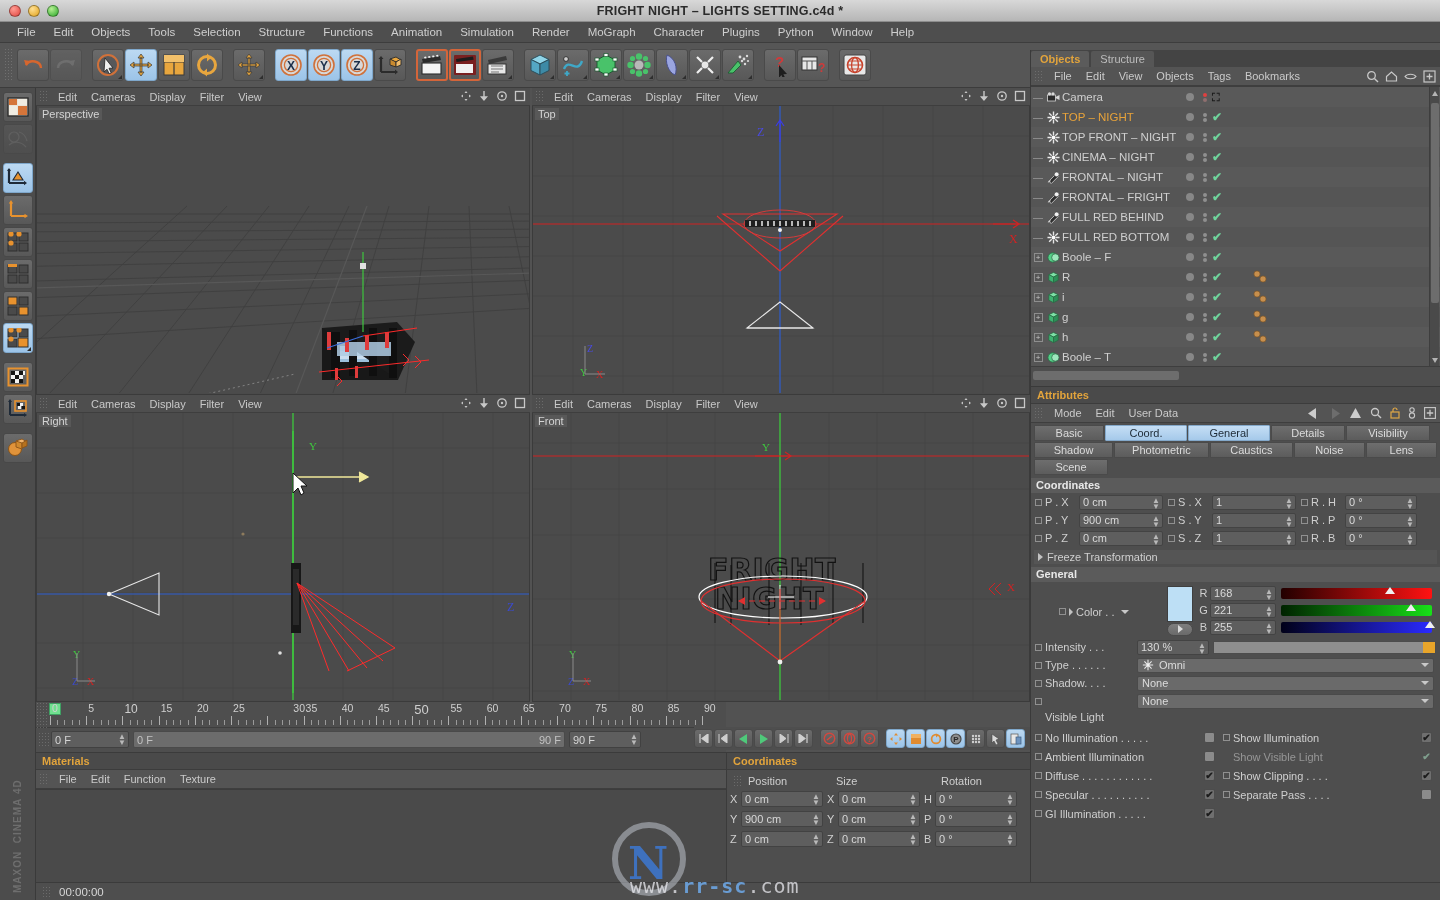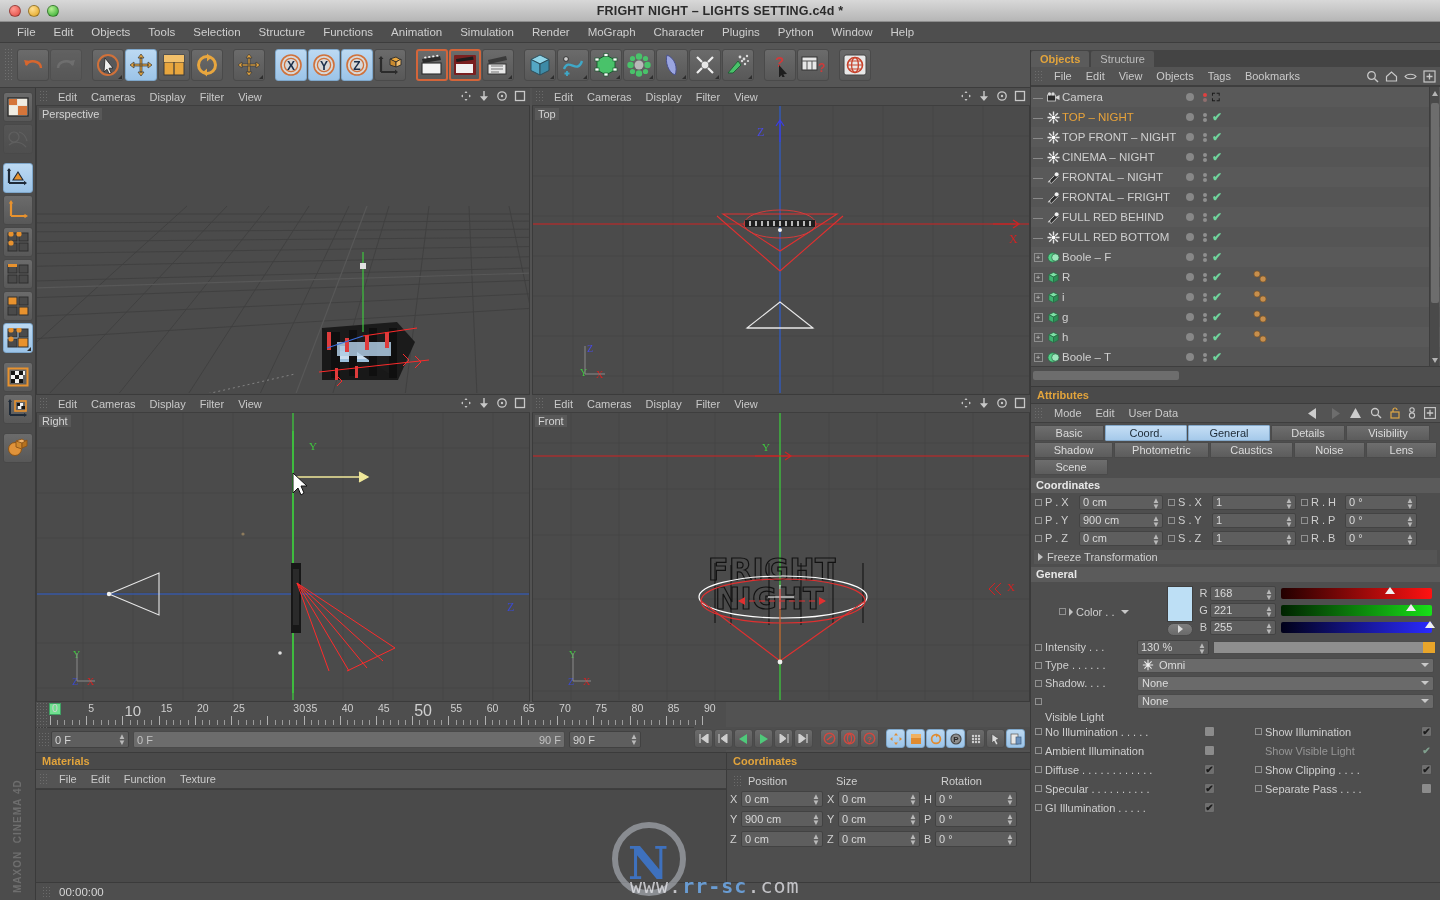--- a/index.html
+++ b/index.html
@@ -932,21 +932,21 @@
           <div style="position: absolute; left: 21.2444px; top: 18px; width: 1px; height: 5px; background: rgb(154, 154, 154);"></div>
           <div style="position: absolute; left: 28.4889px; top: 18px; width: 1px; height: 5px; background: rgb(154, 154, 154);"></div>
           <div style="position: absolute; left: 35.7333px; top: 18px; width: 1px; height: 5px; background: rgb(154, 154, 154);"></div>
           <div style="position: absolute; left: 42.9778px; top: 18px; width: 1px; height: 5px; background: rgb(154, 154, 154);"></div>
           <div style="position: absolute; left: 52.2222px; top: 0px; font-size: 10.5px; color: rgb(207, 207, 207);">5</div>
           <div style="position: absolute; left: 50.2222px; top: 14px; width: 1px; height: 9px; background: rgb(176, 176, 176);"></div>
           <div style="position: absolute; left: 57.4667px; top: 18px; width: 1px; height: 5px; background: rgb(154, 154, 154);"></div>
           <div style="position: absolute; left: 64.7111px; top: 18px; width: 1px; height: 5px; background: rgb(154, 154, 154);"></div>
           <div style="position: absolute; left: 71.9556px; top: 18px; width: 1px; height: 5px; background: rgb(154, 154, 154);"></div>
           <div style="position: absolute; left: 79.2px; top: 18px; width: 1px; height: 5px; background: rgb(154, 154, 154);"></div>
-          <div style="position: absolute; left: 88.4444px; top: 0px; font-size: 15px; color: rgb(207, 207, 207);">10</div>
+          <div style="position: absolute; left: 88.4444px; top: 0px; font-size: 12px; color: rgb(207, 207, 207);">10</div>
           <div style="position: absolute; left: 86.4444px; top: 14px; width: 1px; height: 9px; background: rgb(176, 176, 176);"></div>
           <div style="position: absolute; left: 93.6889px; top: 18px; width: 1px; height: 5px; background: rgb(154, 154, 154);"></div>
           <div style="position: absolute; left: 100.933px; top: 18px; width: 1px; height: 5px; background: rgb(154, 154, 154);"></div>
           <div style="position: absolute; left: 108.178px; top: 18px; width: 1px; height: 5px; background: rgb(154, 154, 154);"></div>
           <div style="position: absolute; left: 115.422px; top: 18px; width: 1px; height: 5px; background: rgb(154, 154, 154);"></div>
           <div style="position: absolute; left: 124.667px; top: 0px; font-size: 10.5px; color: rgb(207, 207, 207);">15</div>
           <div style="position: absolute; left: 122.667px; top: 14px; width: 1px; height: 9px; background: rgb(176, 176, 176);"></div>
           <div style="position: absolute; left: 129.911px; top: 18px; width: 1px; height: 5px; background: rgb(154, 154, 154);"></div>
           <div style="position: absolute; left: 137.156px; top: 18px; width: 1px; height: 5px; background: rgb(154, 154, 154);"></div>
           <div style="position: absolute; left: 144.4px; top: 18px; width: 1px; height: 5px; background: rgb(154, 154, 154);"></div>
@@ -980,21 +980,21 @@
           <div style="position: absolute; left: 311.022px; top: 18px; width: 1px; height: 5px; background: rgb(154, 154, 154);"></div>
           <div style="position: absolute; left: 318.267px; top: 18px; width: 1px; height: 5px; background: rgb(154, 154, 154);"></div>
           <div style="position: absolute; left: 325.511px; top: 18px; width: 1px; height: 5px; background: rgb(154, 154, 154);"></div>
           <div style="position: absolute; left: 332.756px; top: 18px; width: 1px; height: 5px; background: rgb(154, 154, 154);"></div>
           <div style="position: absolute; left: 342px; top: 0px; font-size: 10.5px; color: rgb(207, 207, 207);">45</div>
           <div style="position: absolute; left: 340px; top: 14px; width: 1px; height: 9px; background: rgb(176, 176, 176);"></div>
           <div style="position: absolute; left: 347.244px; top: 18px; width: 1px; height: 5px; background: rgb(154, 154, 154);"></div>
           <div style="position: absolute; left: 354.489px; top: 18px; width: 1px; height: 5px; background: rgb(154, 154, 154);"></div>
           <div style="position: absolute; left: 361.733px; top: 18px; width: 1px; height: 5px; background: rgb(154, 154, 154);"></div>
           <div style="position: absolute; left: 368.978px; top: 18px; width: 1px; height: 5px; background: rgb(154, 154, 154);"></div>
-          <div style="position: absolute; left: 378.222px; top: 0px; font-size: 16px; color: rgb(207, 207, 207);">50</div>
+          <div style="position: absolute; left: 378.222px; top: 0px; font-size: 13px; color: rgb(207, 207, 207);">50</div>
           <div style="position: absolute; left: 376.222px; top: 14px; width: 1px; height: 9px; background: rgb(176, 176, 176);"></div>
           <div style="position: absolute; left: 383.467px; top: 18px; width: 1px; height: 5px; background: rgb(154, 154, 154);"></div>
           <div style="position: absolute; left: 390.711px; top: 18px; width: 1px; height: 5px; background: rgb(154, 154, 154);"></div>
           <div style="position: absolute; left: 397.956px; top: 18px; width: 1px; height: 5px; background: rgb(154, 154, 154);"></div>
           <div style="position: absolute; left: 405.2px; top: 18px; width: 1px; height: 5px; background: rgb(154, 154, 154);"></div>
           <div style="position: absolute; left: 414.444px; top: 0px; font-size: 10.5px; color: rgb(207, 207, 207);">55</div>
           <div style="position: absolute; left: 412.444px; top: 14px; width: 1px; height: 9px; background: rgb(176, 176, 176);"></div>
           <div style="position: absolute; left: 419.689px; top: 18px; width: 1px; height: 5px; background: rgb(154, 154, 154);"></div>
           <div style="position: absolute; left: 426.933px; top: 18px; width: 1px; height: 5px; background: rgb(154, 154, 154);"></div>
           <div style="position: absolute; left: 434.178px; top: 18px; width: 1px; height: 5px; background: rgb(154, 154, 154);"></div>
@@ -1801,21 +1801,21 @@
 
     <div class="arow">
       <span class="sq"></span>
       <span class="alabel" style="width:92px;margin-top:32px;">Visible Light</span>
       <div class="ddn" style="flex:1;margin-right:6px;">
         <span>None</span>
         <span class="caret"></span>
       </div>
     </div>
 
-    <div style="display:flex;padding-left:4px;margin-top:12px;gap:32px;">
+    <div style="display:flex;padding-left:4px;margin-top:18px;">
       <div id="checks-left" style="width:188px;">
           <div style="display: flex; align-items: center; height: 19px;">
             <span class="sq"></span>
             <span class="alabel" style="">No Illumination . . . . .</span>
             <span style="flex:1"></span>
             <span class="ckbox off" style="margin-right:8px;"></span>
           </div>
           <div style="display: flex; align-items: center; height: 19px;">
             <span class="sq"></span>
             <span class="alabel" style="">Ambient Illumination</span>

